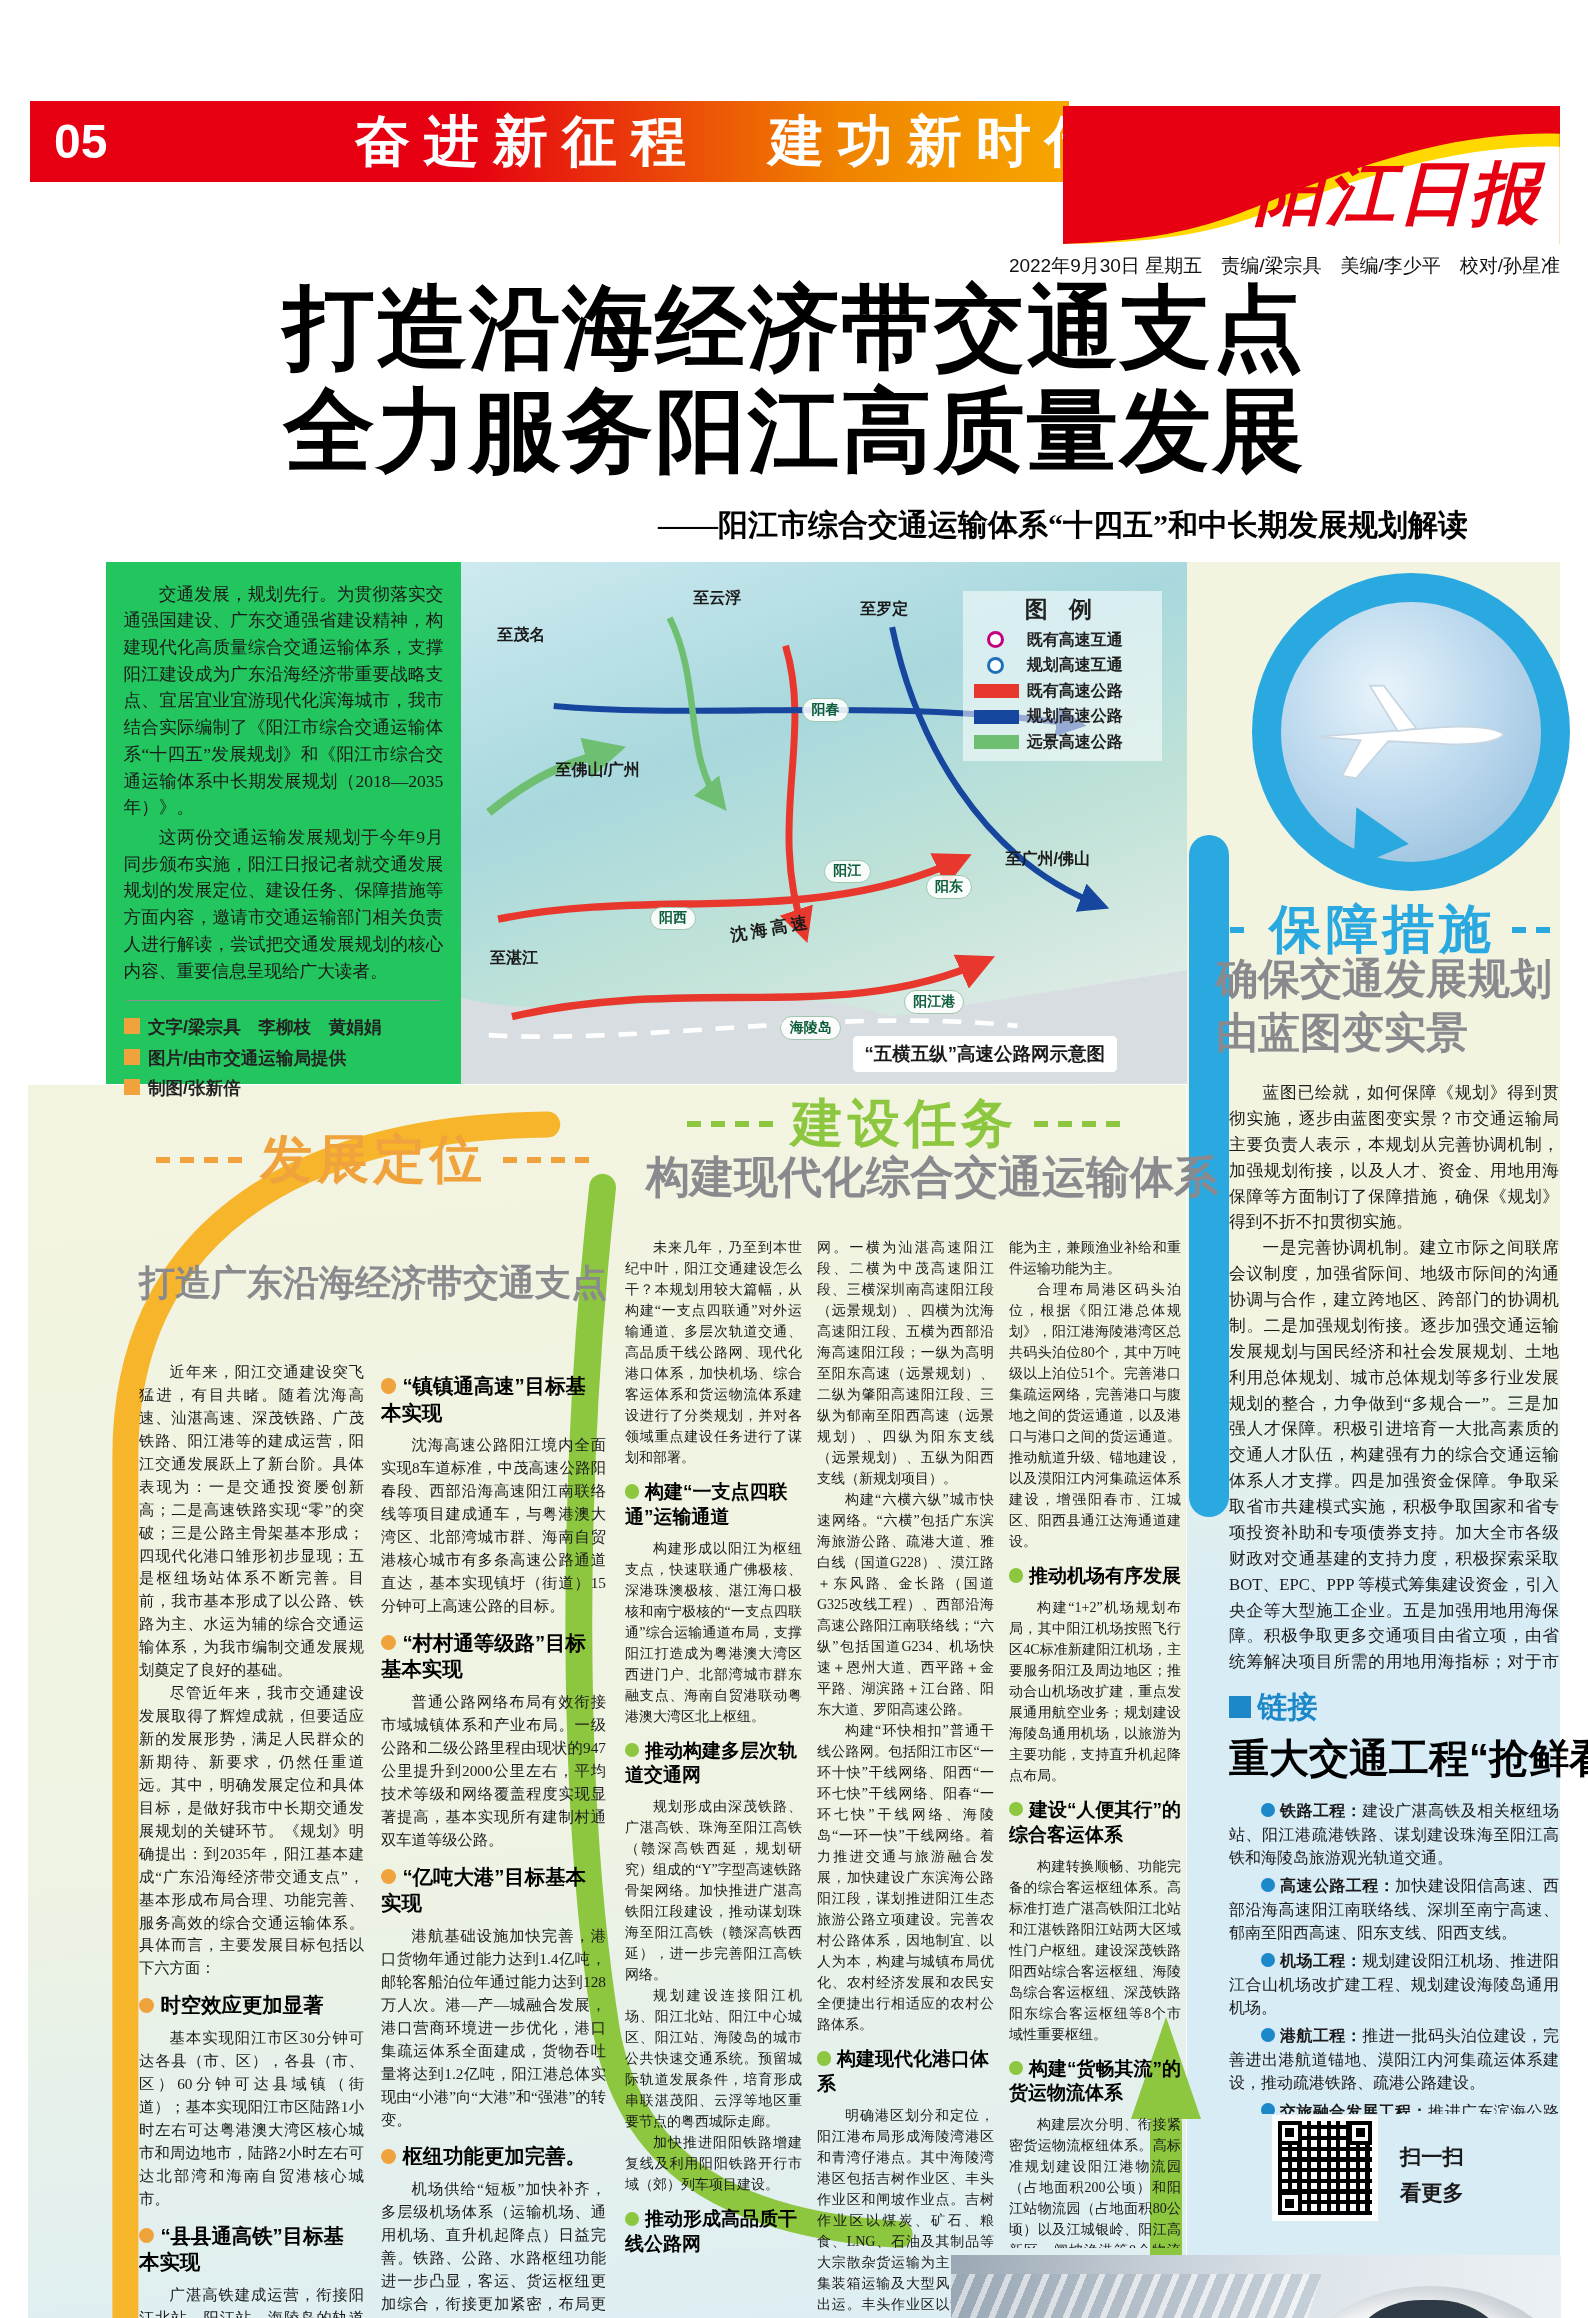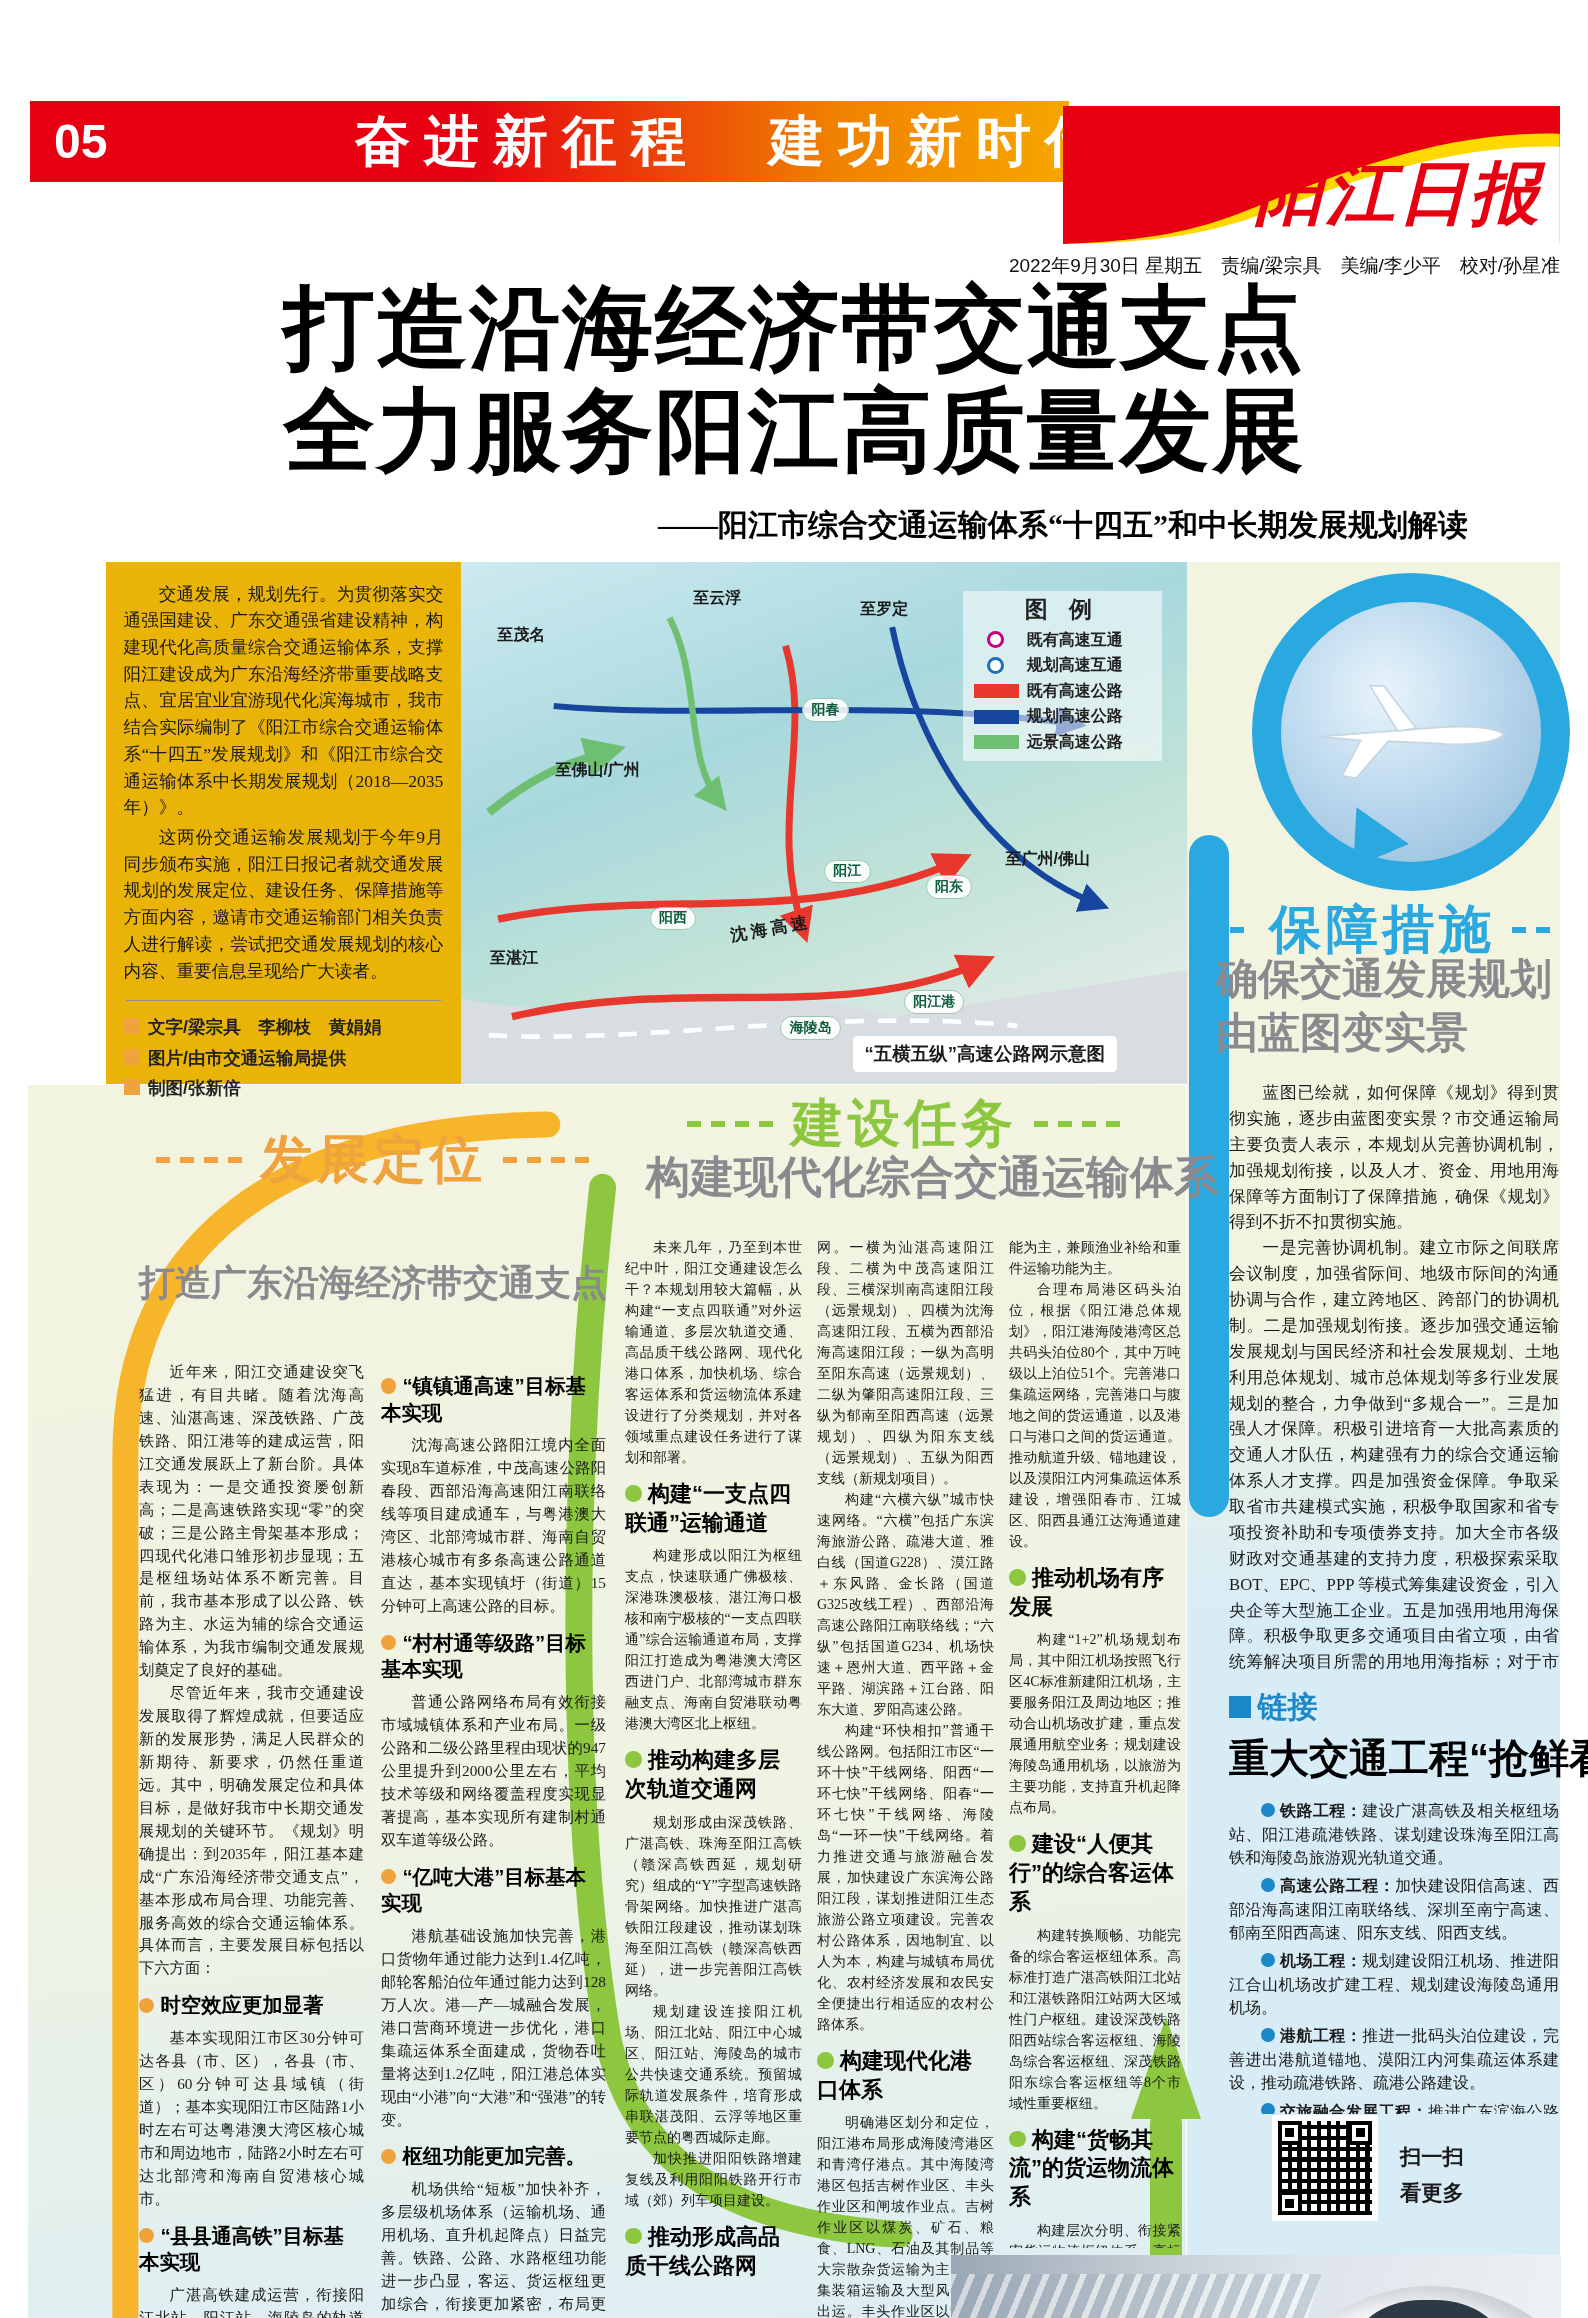--- a/index.html
+++ b/index.html
@@ -17,21 +17,21 @@
   .masthead svg{position:absolute;left:0;top:0;}
   .masthead-name{position:absolute;right:18.5px;bottom:3.7px;color:#e60012;font-size:69px;font-weight:900;
     font-style:italic;letter-spacing:2.8px;font-family:"Liberation Serif","DejaVu Serif",serif;}
   .dateline{left:788px;top:253px;width:772px;text-align:right;font-size:19px;color:#111;
     font-family:"Liberation Sans","DejaVu Sans",sans-serif;}
   
   .headline{left:121px;top:278px;width:1347px;text-align:center;font-weight:900;line-height:1.13;
     font-size:91px;letter-spacing:1.9px;color:#000;}
   .subtitle{left:121px;top:505px;width:1347px;text-align:right;font-weight:700;font-size:30px;color:#000;}
   
-  .intro{left:106px;top:562px;width:355px;height:522px;background:#eab308;padding:18.5px 17.6px;box-sizing:border-box;}
+  .intro{left:106px;top:562px;width:355px;height:522px;background:#22c55e;padding:18.5px 17.6px;box-sizing:border-box;}
   .intro .para{font-size:17.6px;line-height:1.52;text-align:justify;text-indent:2em;margin:0 0 2.8px 0;}
   .intro-divider{border:none;border-top:1.4px solid #8f8f8f;margin:16px 2.8px 14px 2.8px;}
   .credit-line{font-family:"Liberation Sans","DejaVu Sans",sans-serif;font-weight:700;font-size:17.6px;
     margin:6.5px 0;color:#222;}
   .credit-line::before{content:"";display:inline-block;width:16px;height:16px;background:#f0a23c;margin-right:8.3px;vertical-align:-0.9px;}
   
   .map{left:461px;top:562px;width:726px;height:522px;overflow:hidden;
     background:linear-gradient(160deg,#cdeaf0 0%,#a8d8dd 35%,#bfe2d8 60%,#d7e9e2 80%,#eef3ee 100%);}
   .map svg{position:absolute;left:0;top:0;}
   .map-legend{position:absolute;right:25.5px;top:29px;width:199px;background:rgba(255,255,255,.55);
@@ -75,21 +75,21 @@
   .sec-dingwei{--dot:#f0a23c;}
   .dingwei-tag{left:144px;top:1125px;width:459px;color:#f0a23c;}
   .dingwei-title{left:139px;top:1260px;width:473px;font-size:36px;}
   .dingwei-col{font-size:15.3px;line-height:1.5;height:1080px;top:1361px;}
   .dingwei-col .subhead{font-size:20.4px;}
   
   .sec-renwu{--dot:#8dc63f;}
   .renwu-tag{left:631px;top:1089px;width:547px;color:#8dc63f;}
   .renwu-title{left:646px;top:1149px;width:533px;font-size:44px;white-space:nowrap;}
   .renwu-col{font-size:14px;line-height:1.5;height:1201px;top:1237px;}
-  .renwu-col .subhead{font-size:22px;}
+  .renwu-col .subhead{font-size:19px;}
   
   .sec-baozhang{--dot:#2aa8e0;}
   .baozhang-tag{left:1206px;top:895px;width:353px;color:#2aa8e0;}
   .baozhang-tag .dashes{width:65px;}
   .baozhang-title{left:1216px;top:952px;width:343px;font-size:42px;}
   .baozhang-paras{left:1229px;top:1080px;width:330px;height:598px;overflow:hidden;text-align:justify;font-size:16.7px;line-height:1.55;}
   .baozhang-paras .para{text-indent:2em;margin:0;}
   .link-label{left:1229px;top:1687px;font-family:"Liberation Sans","DejaVu Sans",sans-serif;
     font-weight:700;font-size:30px;color:#1c87c9;}
   .link-label::before{content:"";display:inline-block;width:22px;height:22px;background:#1c87c9;margin-right:6.5px;vertical-align:-0.9px;}

